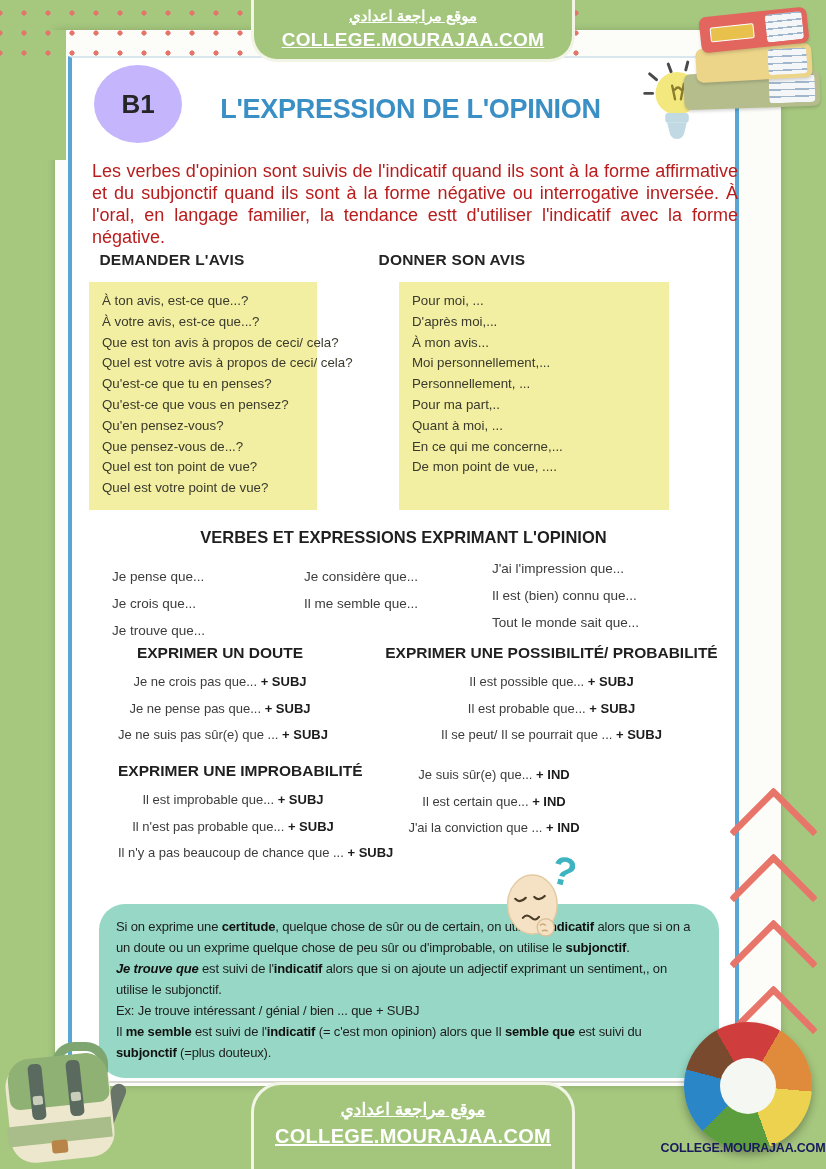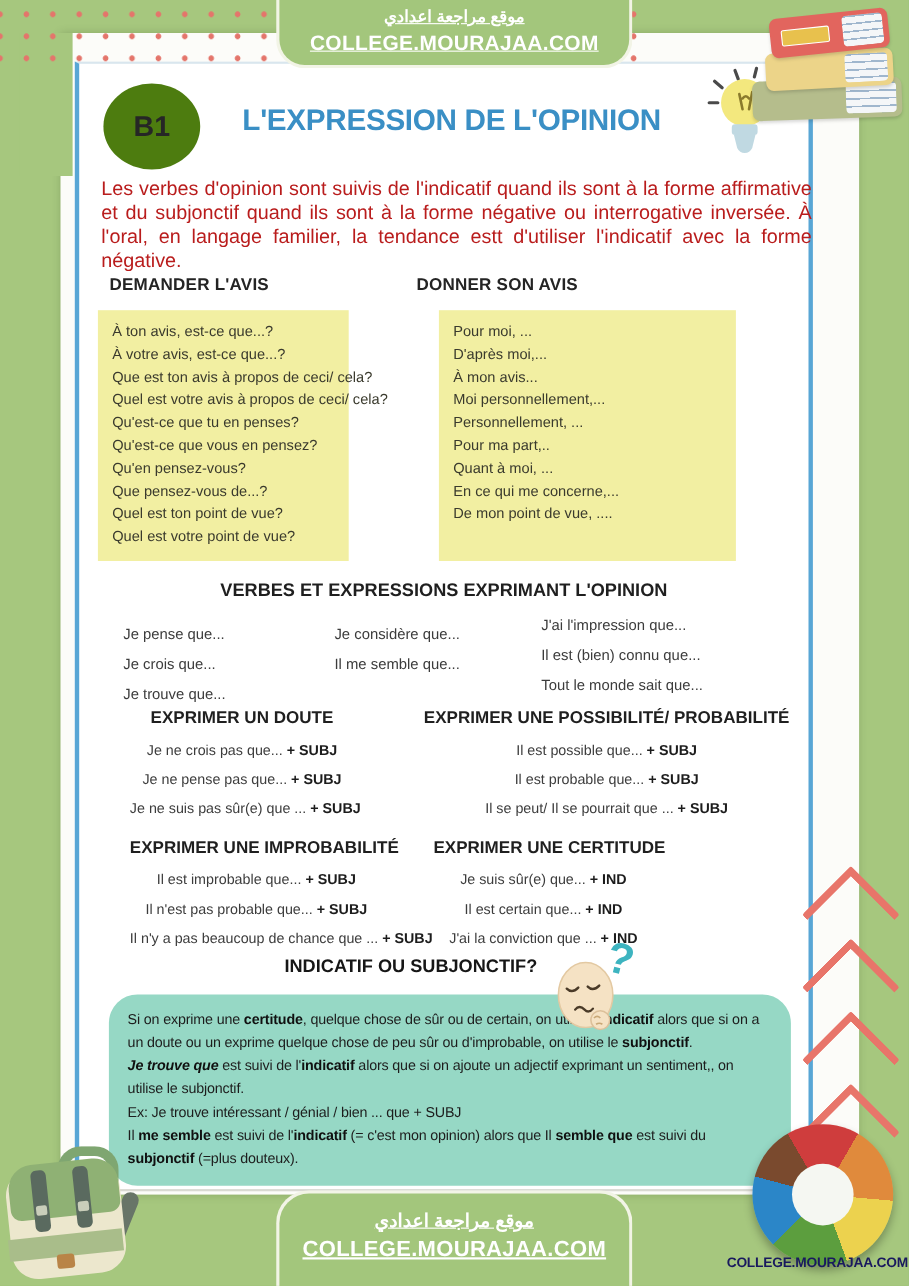--- a/index.html
+++ b/index.html
@@ -20,21 +20,21 @@
       background:#a3c67c;border:3px solid #f2f4e6;border-top:none;border-radius:0 0 26px 26px;
       z-index:7;text-align:center;padding-top:5px;box-sizing:content-box;}
   .banner-bottom{position:absolute;left:50%;transform:translateX(-50%);bottom:0;width:318px;height:72px;
       background:#a3c67c;border:3px solid #f2f4e6;border-bottom:none;border-radius:30px 30px 0 0;
       z-index:7;text-align:center;padding-top:12px;box-sizing:content-box;}
   .ar-line{color:#fff;font-weight:bold;font-size:15px;text-decoration:underline;direction:rtl;line-height:22px;}
   .url-line{color:#fff;font-weight:bold;font-size:19px;text-decoration:underline;letter-spacing:.3px;line-height:26px;}
   .banner-bottom .ar-line{font-size:17px;line-height:26px;}
   .banner-bottom .url-line{font-size:20px;}
   
-  .badge{position:absolute;left:22px;top:18px;width:88px;height:78px;background:#4d7c0f;
+  .badge{position:absolute;left:22px;top:7px;width:88px;height:78px;background:#c4b5fd;
          border-radius:50%;display:flex;align-items:center;justify-content:center;
          font-weight:bold;font-size:26px;color:#262626;}
   .title{position:absolute;left:118px;right:104px;top:36px;text-align:center;
          font-size:27px;font-weight:bold;color:#3a8fc5;letter-spacing:-.3px;}
   .bulb{position:absolute;right:14px;top:2px;width:88px;height:102px;}
   .intro{position:absolute;left:20px;top:102px;width:646px;font-size:18px;line-height:22px;
          color:#b91c1c;text-align:justify;}
   .col-head{position:absolute;text-align:center;font-size:15.5px;font-weight:bold;color:#242424;letter-spacing:.2px;}
   .ask-head{left:20px;top:193px;width:160px;}
   .give-head{left:300px;top:193px;width:160px;}
@@ -213,30 +213,28 @@
     <div class="sec-row row2">
       <div class="sec">
         <div class="sec-head">EXPRIMER UNE IMPROBABILITÉ</div>
         <div>
             <div class="sline">Il est improbable que... <b>+ SUBJ</b></div>
             <div class="sline">Il n'est pas probable que... <b>+ SUBJ</b></div>
             <div class="sline">Il n'y a pas beaucoup de chance que ... <b>+ SUBJ</b></div>
           </div>
       </div>
       <div class="sec">
-        <div class="sec-head">EXPRIMER UNE CERTITUDE</div>
         <div>
             <div class="sline">Je suis sûr(e) que... <b>+ IND</b></div>
             <div class="sline">Il est certain que... <b>+ IND</b></div>
             <div class="sline">J'ai la conviction que ... <b>+ IND</b></div>
           </div>
       </div>
     </div>
 
-    <div class="is-head">INDICATIF OU SUBJONCTIF?</div>
 
     <div class="face">
       <svg viewBox="0 0 84 96" width="80" height="94">
         <text x="54" y="36" font-size="42" font-weight="bold" fill="#3db4c0" transform="rotate(14 60 24)" font-family="Liberation Sans, sans-serif">?</text>
         <ellipse cx="34" cy="58" rx="26" ry="31" fill="#f5e2c4" stroke="#e3c9a2" stroke-width="1.5"></ellipse>
         <path d="M16 52 q5 5 11 -1 M36 50 q5 5 11 -1" stroke="#4a3a28" stroke-width="2.3" fill="none" stroke-linecap="round"></path>
         <path d="M24 72 q4 -5 9 0 q4 4 8 -1" stroke="#4a3a28" stroke-width="2.2" fill="none" stroke-linecap="round"></path>
         <circle cx="48" cy="82" r="9" fill="#f5e2c4" stroke="#dcc09a" stroke-width="1.5"></circle>
         <path d="M42 80 q3 -3 6 0 M44 86 q3 -2 6 0" stroke="#c9a877" stroke-width="1.6" fill="none"></path>
       </svg>

